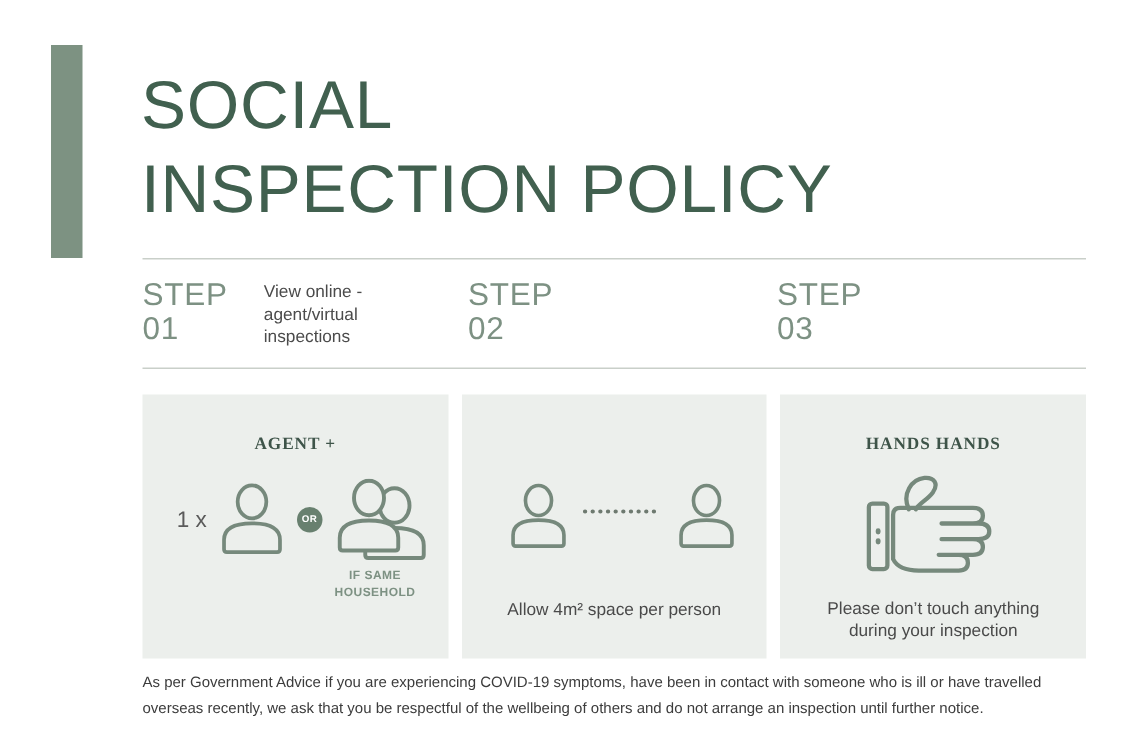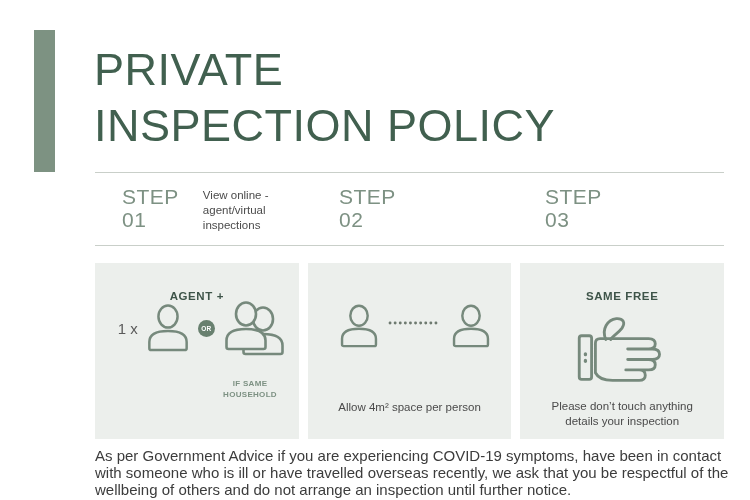--- a/index.html
+++ b/index.html
@@ -18,43 +18,43 @@
   .title {
     position: absolute; left: 94px; top: 42px;
     font-size: 45px; line-height: 56px; letter-spacing: 0.5px;
     font-weight: 400; color: #41604f;
     white-space: pre-line;
   }
   .rule { position: absolute; left: 95px; width: 629px; height: 1px; background: #c9cfc9; }
   .rule-top { top: 172px; }
   .rule-mid { top: 245px; }
 
-  .step-group { position: absolute; top: 186px; display: flex; gap: 24px; margin-left: 27px; }
+  .step-group { position: absolute; top: 186px; display: flex; gap: 24px; }
   .step-1 { left: 95px; }
   .step-2 { left: 312px; }
   .step-3 { left: 518px; }
   .step-label {
     color: #7d9183; font-size: 21px; line-height: 22.5px;
     letter-spacing: 0.5px; white-space: pre-line; font-weight: 400;
   }
   .step-desc {
     width: 132px; margin-top: 2px;
     color: #4b4b4b; font-size: 11.5px; line-height: 15px;
     white-space: pre-line;
   }
 
   .cards { position: absolute; left: 95px; top: 263px; width: 629px; height: 176px; display: flex; gap: 9px; }
   .card { position: relative; flex: 1; background: #ecefec; }
   .card-title {
     position: absolute; top: 27px; left: 0; right: 0;
     text-align: center; color: #3e5449;
-    font-size: 11.5px; font-weight: 700; letter-spacing: 0.6px;
+    font-size: 11.5px; font-weight: 700; letter-spacing: 0.6px; font-family: Liberation Serif, serif;
   }
   .icon-row {
-    position: absolute; top: 38px; left: 0; right: 0;
+    position: absolute; top: 56px; left: 0; right: 0;
     display: flex; justify-content: center; align-items: center; gap: 8px; margin-left: 11px;
   }
   .multiplier { color: #5b5b5b; font-size: 15px; }
   .or-badge {
     width: 17px; height: 17px; border-radius: 50%;
     background: #68806f; color: #ffffff;
     font-size: 6.5px; font-weight: 700; letter-spacing: 0.3px;
     display: flex; align-items: center; justify-content: center;
   }
   .household-note {
@@ -66,30 +66,30 @@
   .card-caption {
     position: absolute; top: 137px; left: 0; right: 0;
     text-align: center; color: #4a4a4a;
     font-size: 11.5px; line-height: 15px;
   }
   .card-caption-2line { top: 136px; white-space: pre-line; }
   .hand-wrap { position: absolute; top: 48px; left: 0; right: 0; display: flex; justify-content: center; }
 
   .footer-note {
     position: absolute; left: 95px; top: 447px; width: 636px;
-    color: #3c3c3c; font-size: 15px; line-height: 17px;
+    color: #3c3c3c; font-size: 10px; line-height: 17px;
   }
   svg { display: block; }
 </style>
 </head>
 <body>
 
 <div class="accent-bar"></div>
 
-<h1 class="title">PRIVATE
+<h1 class="title">SOCIAL
 INSPECTION POLICY</h1>
 
 <div class="rule rule-top"></div>
 
 <div class="step-group step-1">
   <div class="step-label">STEP
 01</div>
   <div class="step-desc">View online -
 agent/virtual
 inspections</div>
@@ -152,29 +152,29 @@
         <svg width="40" height="52" viewBox="0 0 46 52" fill="none" stroke="#76897c" stroke-width="2.8" stroke-linecap="round" stroke-linejoin="round">
           <ellipse cx="23" cy="13" rx="10" ry="11.5"></ellipse>
           <path d="M3.5 46 V39.5 Q3.5 28 23 28 Q42.5 28 42.5 39.5 V46 Q42.5 48 40.5 48 H5.5 Q3.5 48 3.5 46 Z"></path>
         </svg>
       </span>
     </div>
     <div class="card-caption">Allow 4m² space per person</div>
   </div>
 
   <div class="card">
-    <div class="card-title">SAME FREE</div>
+    <div class="card-title">HANDS HANDS</div>
     <div class="hand-wrap">
       <svg width="96" height="76" viewBox="0 0 100 80" fill="none" stroke="#76897c" stroke-width="3" stroke-linecap="round" stroke-linejoin="round">
         <rect x="5" y="26" width="13" height="46" rx="2.5"></rect>
         <path d="M11.5 45 v1" stroke-width="3.4"></path>
         <path d="M11.5 52 v1" stroke-width="3.4"></path>
         <path d="M33 30 C28 19 35 9 44 8 C51 7.5 54 12 50 18 C46 23.5 40 26 38 30"></path>
         <path d="M22 34 Q22 29 27 29 L78 29 Q85 29 85 34.5 Q85 40 78 40 L56 40 L82 40 Q89.5 40 89.5 45.5 Q89.5 51 82 51 L56 51 L78 51 Q85 51 85 56.5 Q85 62 78 62 L54 62 L68 62 Q74.5 62 74.5 67.5 Q74.5 73 68 73 L40 73 Q26 73 22 65 Z"></path>
       </svg>
     </div>
     <div class="card-caption card-caption-2line">Please don’t touch anything
-details your inspection</div>
+during your inspection</div>
   </div>
 
 </div>
 
 <p class="footer-note">As per Government Advice if you are experiencing COVID-19 symptoms, have been in contact with someone who is ill or have travelled overseas recently, we ask that you be respectful of the wellbeing of others and do not arrange an inspection until further notice.</p>
 
 </body></html>

